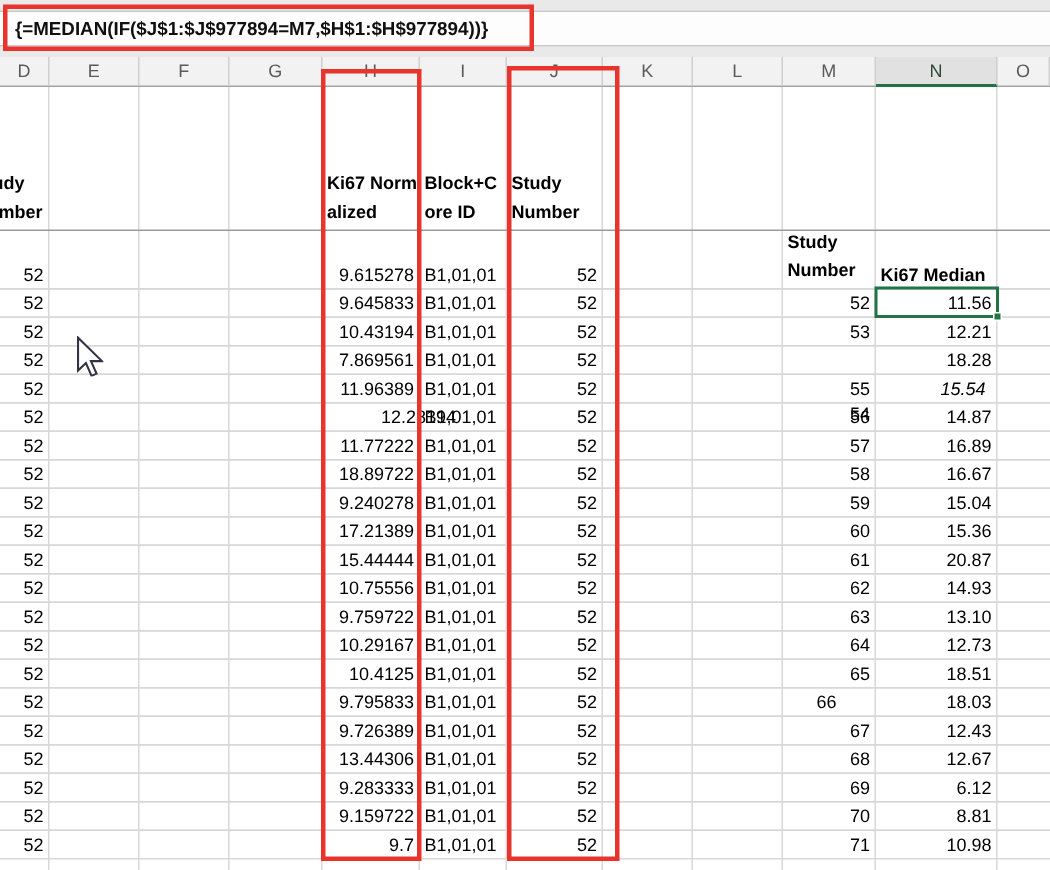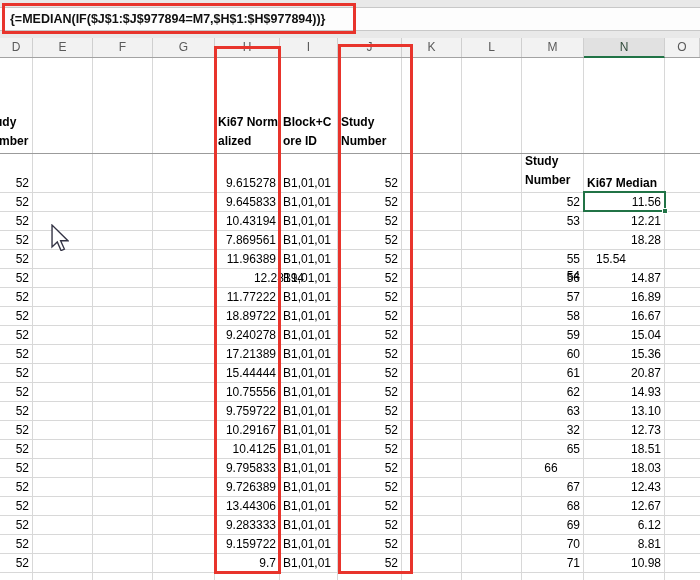--- a/index.html
+++ b/index.html
@@ -423,21 +423,21 @@
       </div>
       <div class="cell mid num" style="left: 522px; top: 172px; width: 62px; height: 19px; margin-top: 36px;">
         <span>54</span>
       </div>
       <div class="cell mid num" style="left: 584px; top: 172px; width: 81px; height: 19px;">
         <span>18.28</span>
       </div>
       <div class="cell mid num" style="left: 522px; top: 191px; width: 62px; height: 19px;">
         <span>55</span>
       </div>
-      <div class="cell mid num" style="left: 549px; top: 191px; width: 81px; height: 19px;">
+      <div class="cell mid num" style="left: 580px; top: 191px; width: 81px; height: 19px; font-style: italic;">
         <span>15.54</span>
       </div>
       <div class="cell mid num" style="left: 522px; top: 210px; width: 62px; height: 19px;">
         <span>56</span>
       </div>
       <div class="cell mid num" style="left: 584px; top: 210px; width: 81px; height: 19px;">
         <span>14.87</span>
       </div>
       <div class="cell mid num" style="left: 522px; top: 229px; width: 62px; height: 19px;">
         <span>57</span>
@@ -475,21 +475,21 @@
       <div class="cell mid num" style="left: 584px; top: 324px; width: 81px; height: 19px;">
         <span>14.93</span>
       </div>
       <div class="cell mid num" style="left: 522px; top: 343px; width: 62px; height: 19px;">
         <span>63</span>
       </div>
       <div class="cell mid num" style="left: 584px; top: 343px; width: 81px; height: 19px;">
         <span>13.10</span>
       </div>
       <div class="cell mid num" style="left: 522px; top: 362px; width: 62px; height: 19px;">
-        <span>32</span>
+        <span>64</span>
       </div>
       <div class="cell mid num" style="left: 584px; top: 362px; width: 81px; height: 19px;">
         <span>12.73</span>
       </div>
       <div class="cell mid num" style="left: 522px; top: 381px; width: 62px; height: 19px;">
         <span>65</span>
       </div>
       <div class="cell mid num" style="left: 584px; top: 381px; width: 81px; height: 19px;">
         <span>18.51</span>
       </div>

